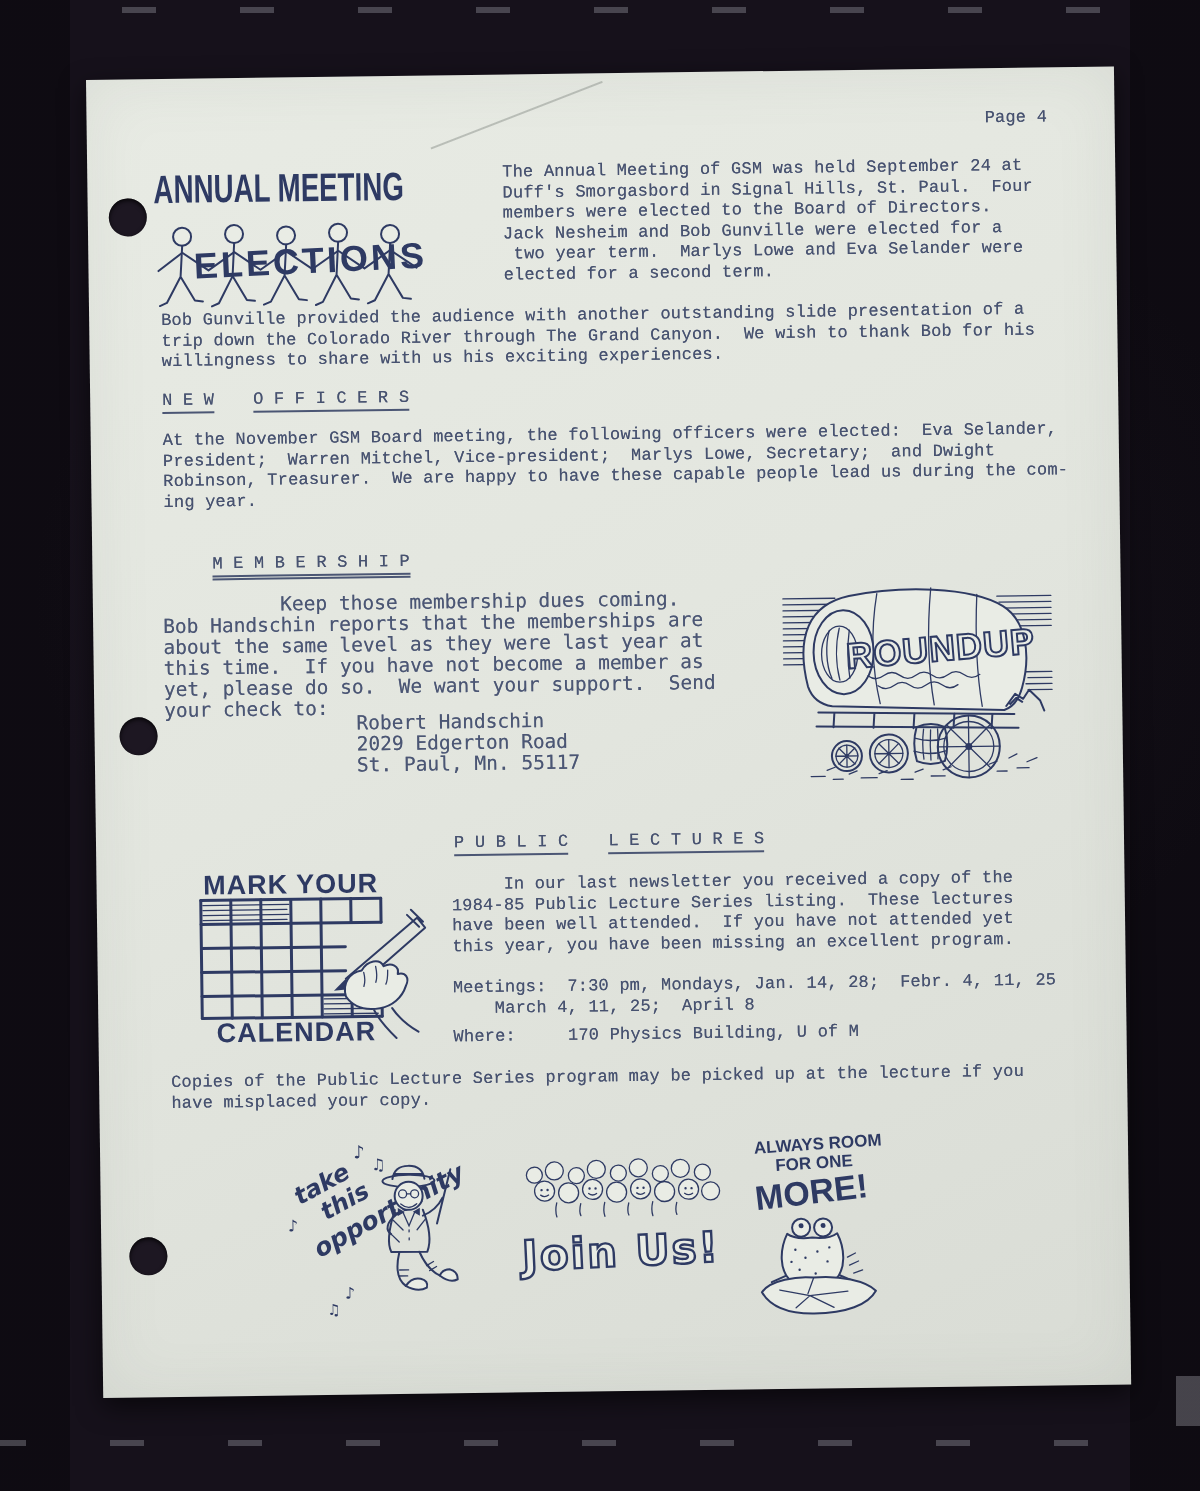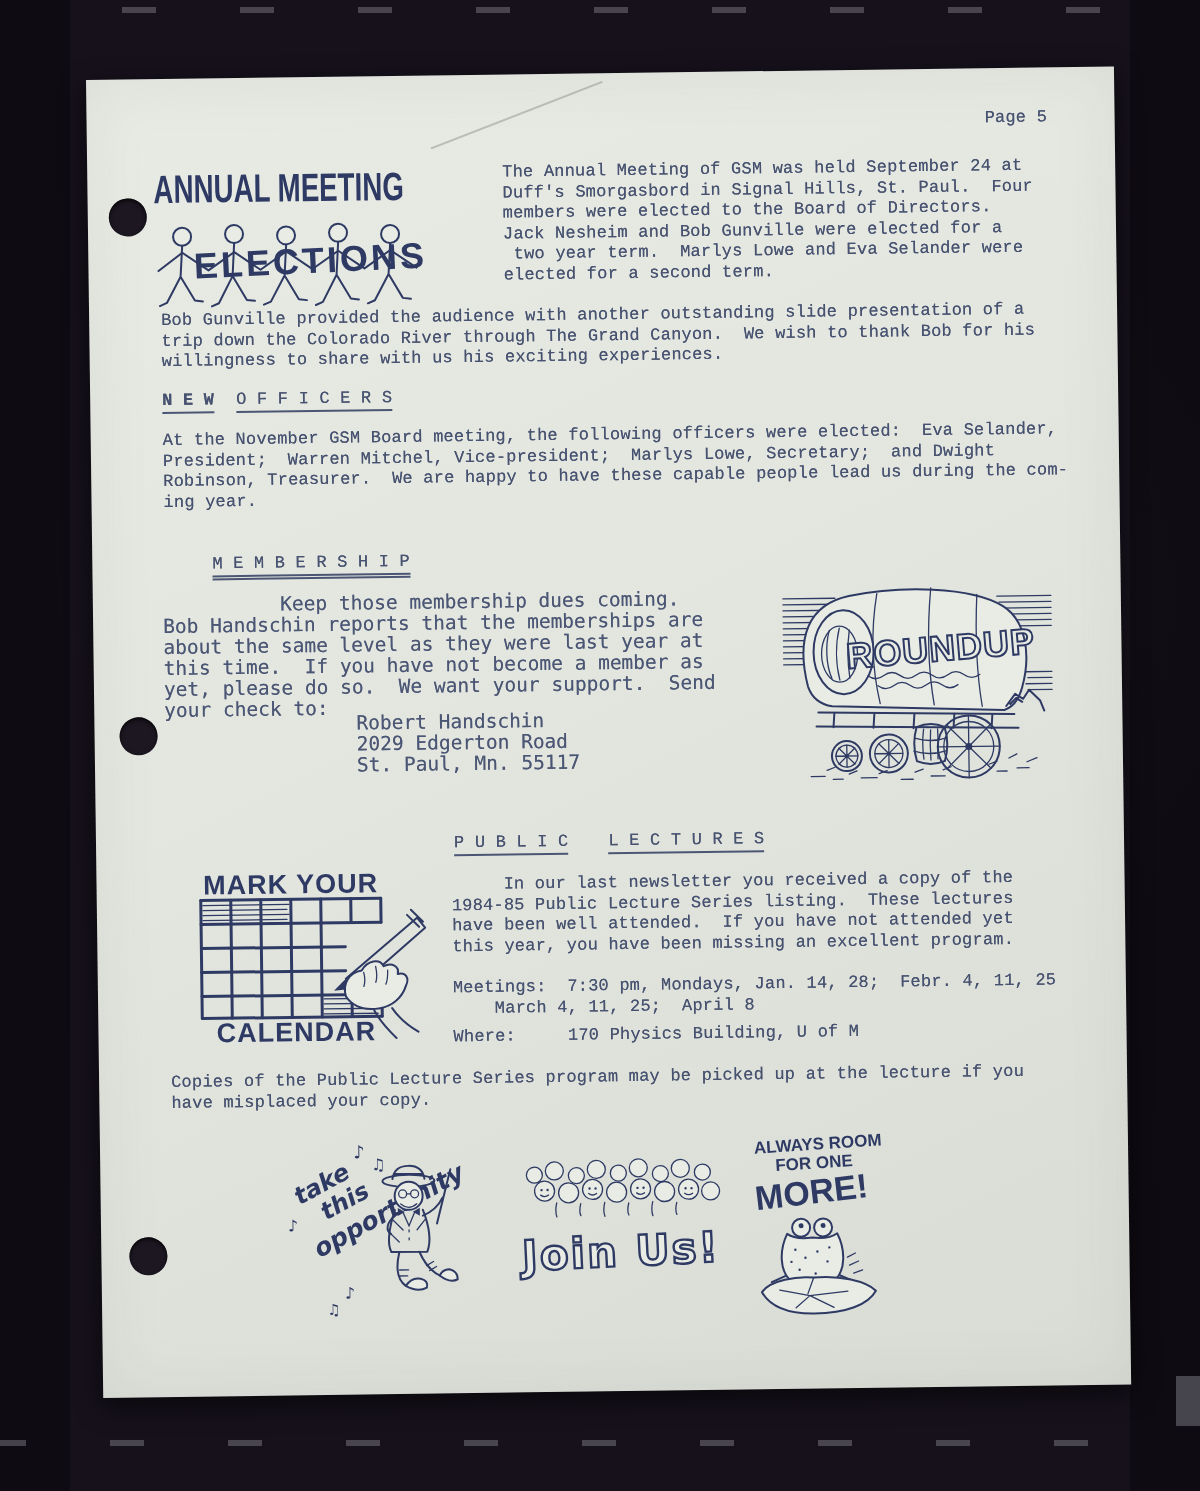--- a/index.html
+++ b/index.html
@@ -25,21 +25,21 @@
   .crease{position:absolute;left:344px;top:72px;width:184px;height:2px;background:rgba(140,146,140,.5);
     transform:rotate(-20.5deg);transform-origin:left center;filter:blur(.6px);}
   .hole{position:absolute;width:38px;height:38px;border-radius:50%;background:#1d1722;
     box-shadow:inset 0 2px 4px rgba(0,0,0,.8), 0 0 3px rgba(255,255,255,.12);}
   .type{position:absolute;white-space:pre-wrap;color:#475270;font-size:17px;line-height:20.6px;
     letter-spacing:.2px;text-shadow:0 0 .6px rgba(55,65,100,.75);}
   .script{font-family:"DejaVu Sans Mono",monospace;font-size:19.5px;line-height:21px;color:#4b5674;
     letter-spacing:0;text-shadow:0 0 .4px rgba(60,72,110,.6);}
   .heading .u{border-bottom:2px solid #4b5674;padding-bottom:2px;}
   .heading .du{border-bottom:5px double #4b5674;padding-bottom:2px;}
-  .gap{margin-right:22px;font-weight:bold;}
+  .gap{margin-right:39px;}
   svg{position:absolute;overflow:visible;}
   .ln{stroke:#2e3a63;fill:none;stroke-width:2;stroke-linecap:round;stroke-linejoin:round;}
   .ln-thin{stroke:#2e3a63;fill:none;stroke-width:1.3;stroke-linecap:round;}
   .ln-bold{stroke:#2e3a63;fill:none;stroke-width:3;stroke-linecap:round;stroke-linejoin:round;}
   .fp{fill:#e9ece5;}
   .ink{fill:#2e3a63;}
   .sans{font-family:"Liberation Sans",sans-serif;}
   .handish{font-family:"DejaVu Sans",sans-serif;}
 </style>
 </head>
@@ -48,21 +48,21 @@
 <div class="film-marks top"></div>
 <div class="film-marks bottom"></div>
 <div class="scan-artifact"></div>
 
 <div id="paper">
   <div class="crease"></div>
   <div class="hole" style="left:21px;top:119px;"></div>
   <div class="hole" style="left:25px;top:638px;"></div>
   <div class="hole" style="left:28px;top:1158px;"></div>
 
-  <div class="type" style="left:898px;top:40px;">Page 5</div>
+  <div class="type" style="left:898px;top:40px;">Page 4</div>
 
   <svg style="left:58px;top:78px;" width="282" height="164" viewBox="0 0 282 164">
     <text class="sans ink" transform="translate(8,46) scale(0.84,1.2)" font-size="33" font-weight="700" letter-spacing="0">ANNUAL MEETING</text>
     <g transform="translate(10,60)">
       <g>
         <circle class="ln fp" cx="26" cy="20" r="9"></circle>
           <path class="ln" d="M26,29 L24,60 M24,60 L10,86 l-7,3 M24,60 L38,84 l8,1"></path>
       </g>
       <g>
         <circle class="ln fp" cx="78" cy="18" r="9"></circle>

